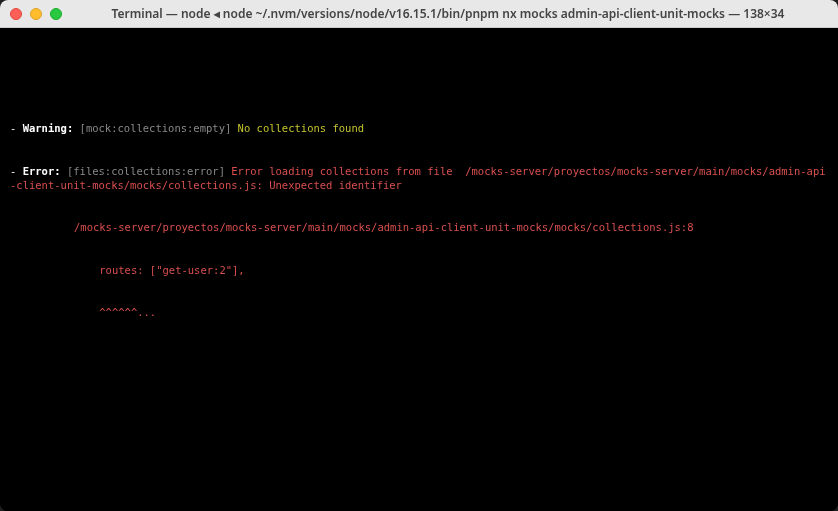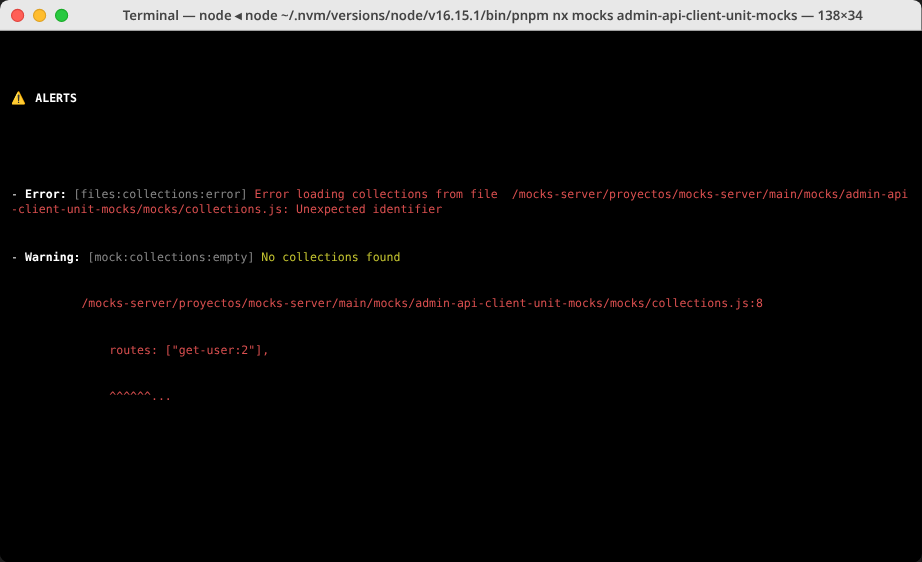--- a/index.html
+++ b/index.html
@@ -101,24 +101,23 @@
     <div class="traffic-lights">
       <div class="traffic-light tl-close"></div>
       <div class="traffic-light tl-min"></div>
       <div class="traffic-light tl-max"></div>
     </div>
     <div class="titlebar-title">Terminal — node ◂ node ~/.nvm/versions/node/v16.15.1/bin/pnpm nx mocks admin-api-client-unit-mocks — 138×34</div>
   </div>
 
   <div class="terminal">
 
-    <div class="section-header"><span class="emoji">⚠️</span> <span>ALERTS</span></div>
     <span class="line">&nbsp;</span>
+    <span class="line bullet alert-wrap"><span class="c-white c-bold">Warning:</span> <span class="c-dim">[mock:collections:empty]</span> <span class="c-yellow">No collections found</span></span>
     <span class="line bullet alert-wrap"><span class="c-white c-bold">Error:</span> <span class="c-dim">[files:collections:error]</span> <span class="c-red">Error loading collections from file</span>  <span class="c-red">/mocks-server/proyectos/mocks-server/main/mocks/admin-api-client-unit-mocks/mocks/collections.js: Unexpected identifier</span></span>
-    <span class="line bullet alert-wrap"><span class="c-white c-bold">Warning:</span> <span class="c-dim">[mock:collections:empty]</span> <span class="c-yellow">No collections found</span></span>
     <span class="indent1 c-red">/mocks-server/proyectos/mocks-server/main/mocks/admin-api-client-unit-mocks/mocks/collections.js:8</span>
     <span class="indent1 c-red">    routes: ["get-user:2"],</span>
     <span class="indent1 c-red">    ^^^^^^...</span>
     <span class="line">&nbsp;</span>
 
     <span class="line">&nbsp;</span>
     
     
     
     

